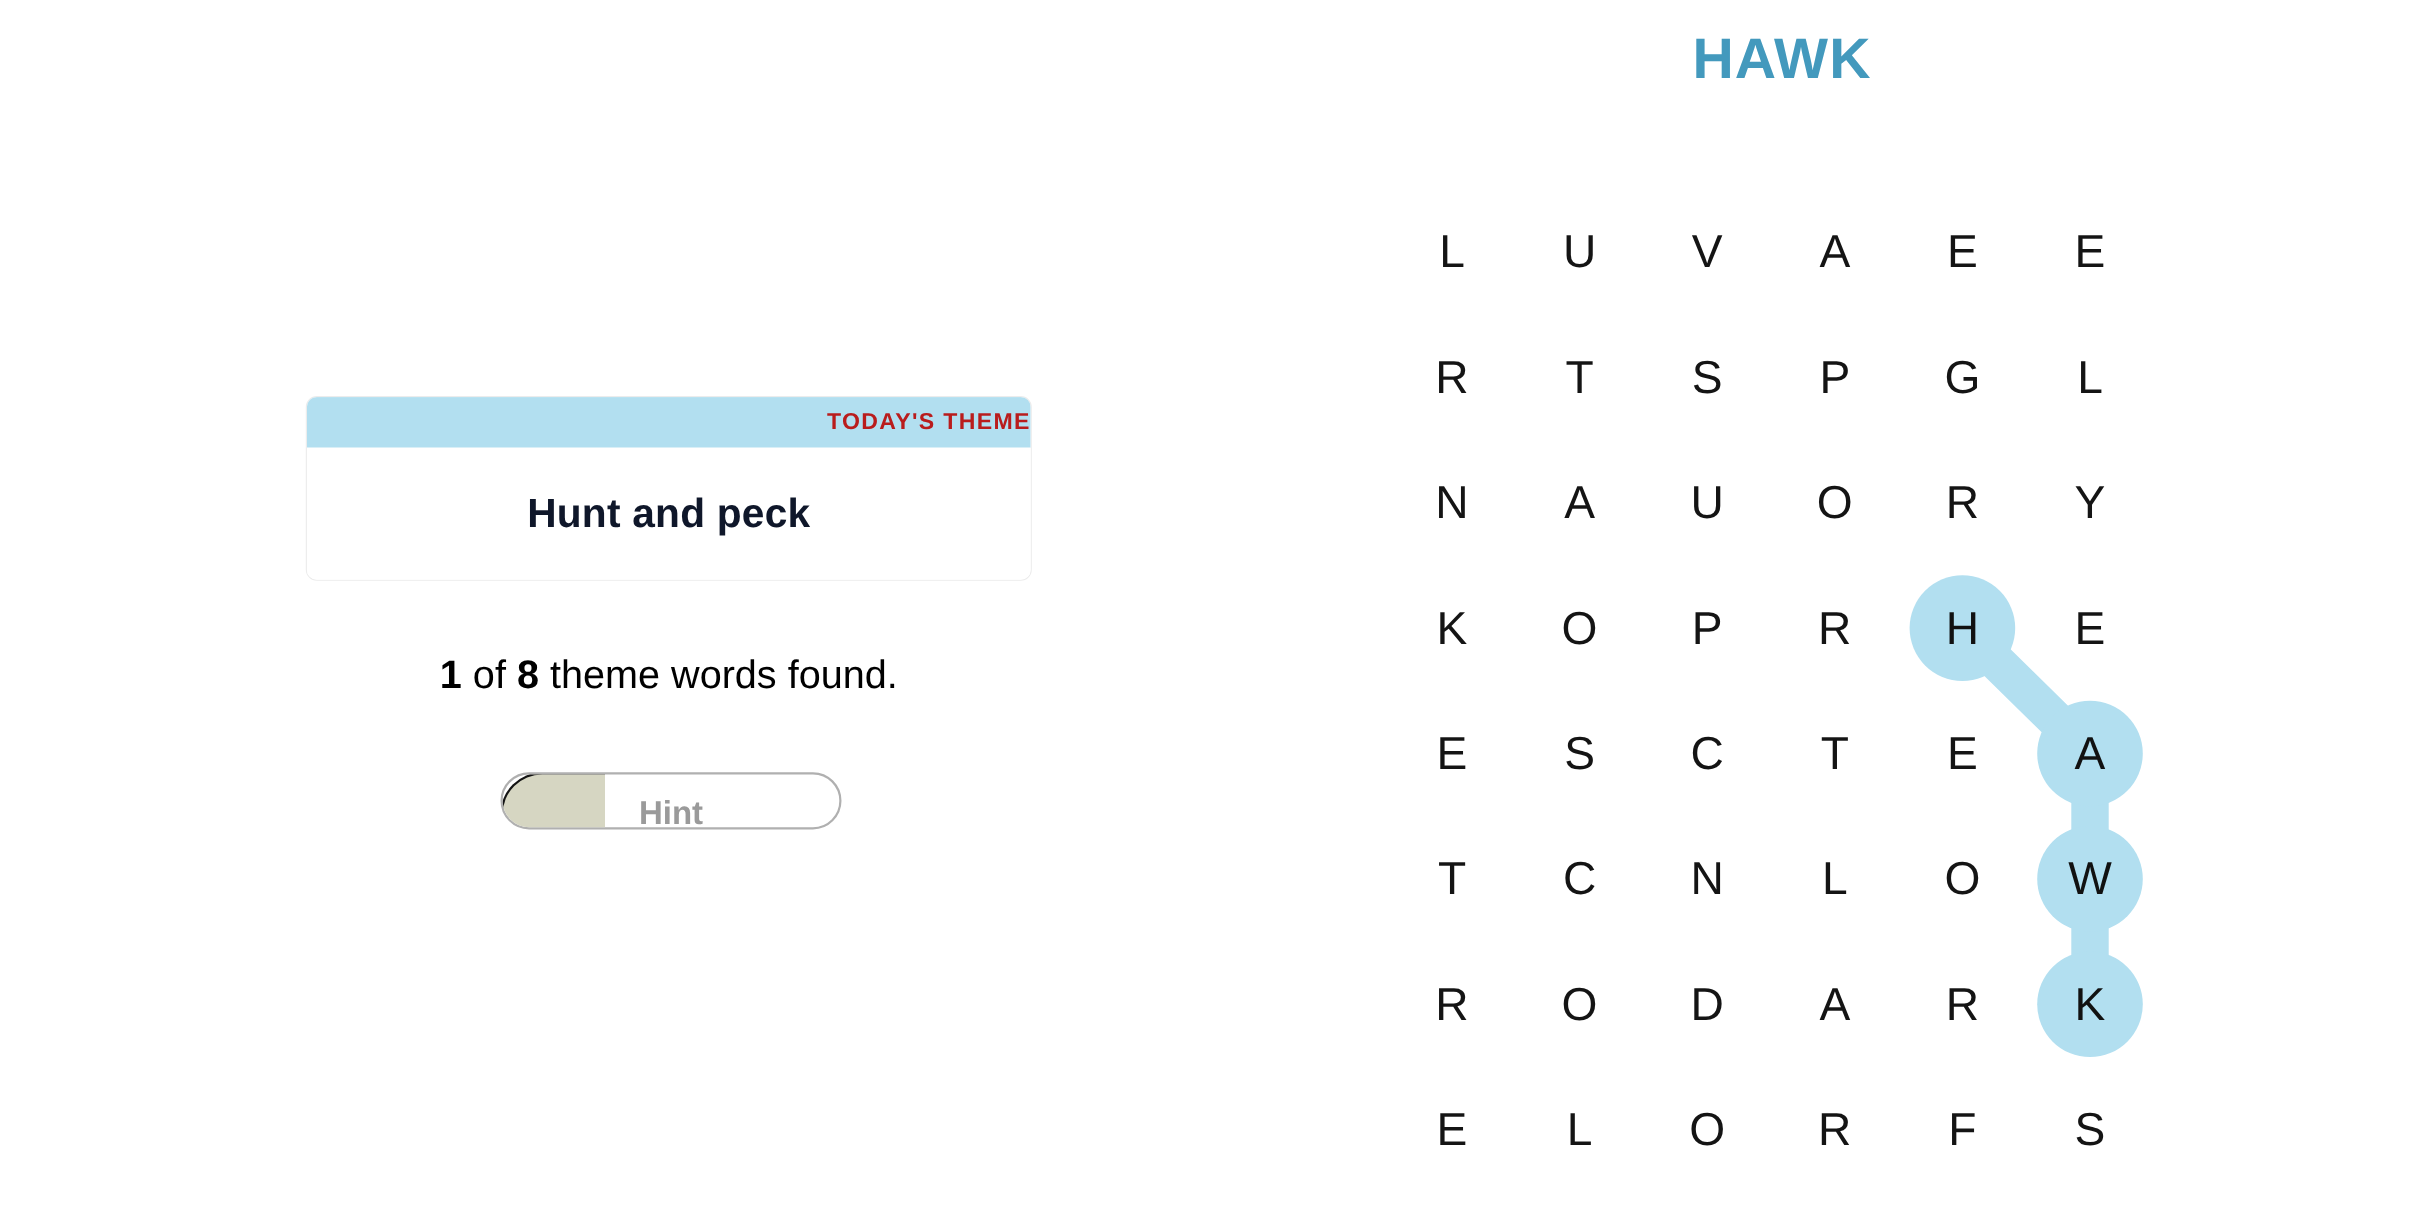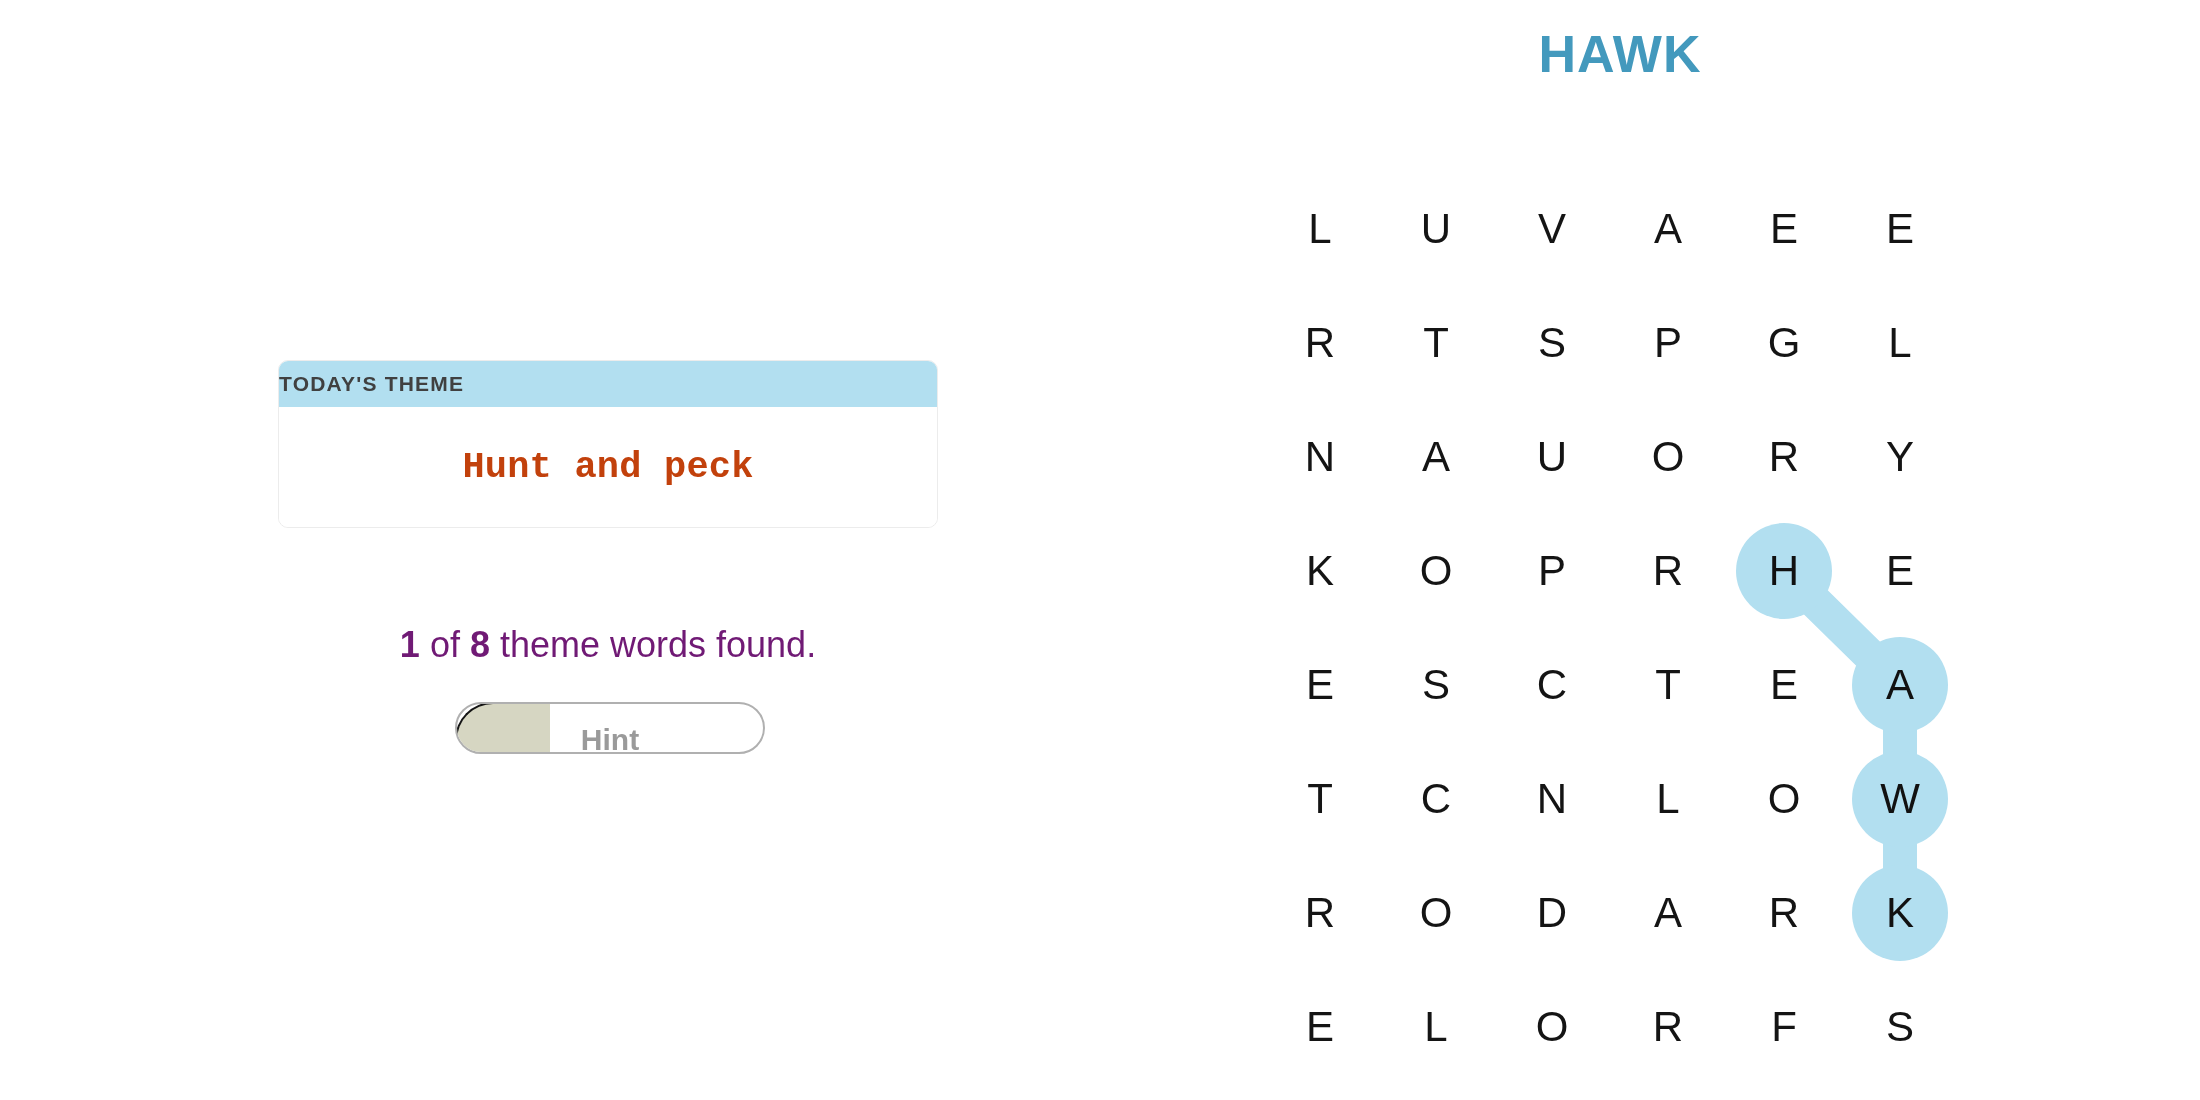--- a/index.html
+++ b/index.html
@@ -49,50 +49,49 @@
     border: 1px solid #ececec;
     border-radius: 10px;
     background: #ffffff;
     overflow: hidden;
     box-sizing: border-box;
   }
   #theme-card-header {
     background: #b2dff0;
     height: 46px;
     line-height: 46px;
-    text-align: left;
+    text-align: right;
     font-size: 21px;
     font-weight: bold;
     letter-spacing: 1.2px;
-    color: #404040;
+    color: #b91c1c;
     user-select: none;
   }
   #theme-card-body {
     height: 120px;
     display: flex;
     align-items: center;
     justify-content: center;
     background: #ffffff;
   }
   #theme-phrase {
     font-size: 37px;
     font-weight: bold;
-    color: #c2410c;
+    color: #0f172a;
     letter-spacing: 0.2px;
-    font-family: Liberation Mono, monospace;
   }
 
   #progress-line {
     position: absolute;
     left: 278px;
-    top: 624px;
+    top: 592px;
     width: 660px;
     text-align: center;
     font-size: 36px;
-    color: #701a75;
+    color: #000000;
     white-space: nowrap;
   }
   #progress-line .num {
     font-weight: bold;
   }
 
   
   #hint-button {
     position: absolute;
     left: 455px;

